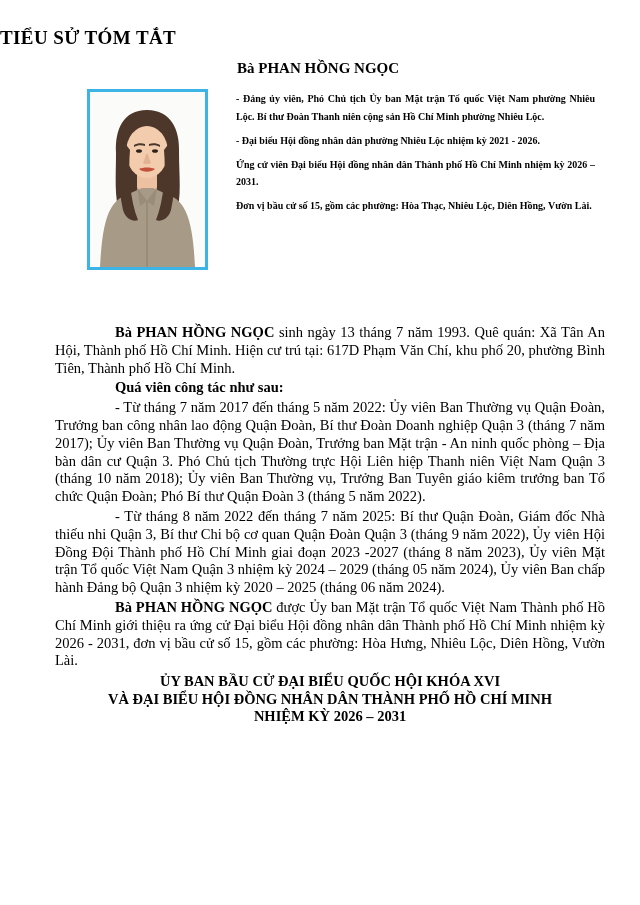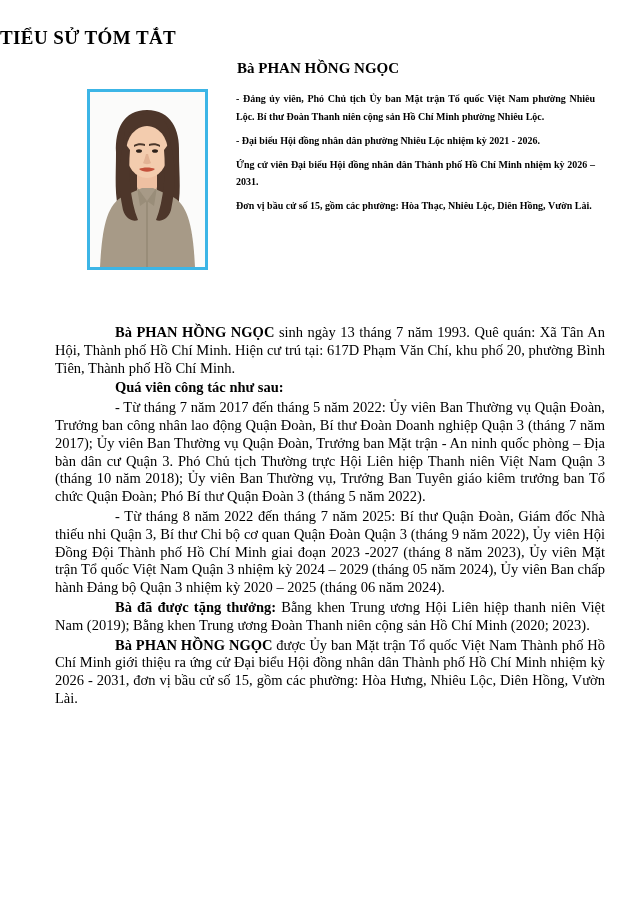--- a/index.html
+++ b/index.html
@@ -91,19 +91,23 @@
   </div>
 
   <div class="body-col">
     <p class="indent"><b>Bà PHAN HỒNG NGỌC</b><span> sinh ngày 13 tháng 7 năm 1993. Quê quán: Xã Tân An Hội, Thành phố Hồ Chí Minh. Hiện cư trú tại: 617D Phạm Văn Chí, khu phố 20, phường Bình Tiên, Thành phố Hồ Chí Minh.</span></p>
 
     <p class="indent career-heading">Quá viên công tác như sau:</p>
 
     <p class="indent">- Từ tháng 7 năm 2017 đến tháng 5 năm 2022: Ủy viên Ban Thường vụ Quận Đoàn, Trưởng ban công nhân lao động Quận Đoàn, Bí thư Đoàn Doanh nghiệp Quận 3 (tháng 7 năm 2017); Ủy viên Ban Thường vụ Quận Đoàn, Trưởng ban Mặt trận - An ninh quốc phòng – Địa bàn dân cư Quận 3. Phó Chủ tịch Thường trực Hội Liên hiệp Thanh niên Việt Nam Quận 3 (tháng 10 năm 2018); Ủy viên Ban Thường vụ, Trưởng Ban Tuyên giáo kiêm trưởng ban Tổ chức Quận Đoàn; Phó Bí thư Quận Đoàn 3 (tháng 5 năm 2022).</p>
     <p class="indent">- Từ tháng 8 năm 2022 đến tháng 7 năm 2025: Bí thư Quận Đoàn, Giám đốc Nhà thiếu nhi Quận 3, Bí thư Chi bộ cơ quan Quận Đoàn Quận 3 (tháng 9 năm 2022), Ủy viên Hội Đồng Đội Thành phố Hồ Chí Minh giai đoạn 2023 -2027 (tháng 8 năm 2023), Ủy viên Mặt trận Tổ quốc Việt Nam Quận 3 nhiệm kỳ 2024 – 2029 (tháng 05 năm 2024), Ủy viên Ban chấp hành Đảng bộ Quận 3 nhiệm kỳ 2020 – 2025 (tháng 06 năm 2024).</p>
 
-    <p class="indent"><b>Bà đã được tặng thưởng:</b><span> Bằng khen Trung ương Hội Liên hiệp thanh niên Việt Nam (2019); Bằng khen Trung ương Đoàn Thanh niên cộng sản Hồ Chí Minh (2020; 2023).</span></p>
 
     <p class="indent"><b>Bà PHAN HỒNG NGỌC</b><span> được Ủy ban Mặt trận Tổ quốc Việt Nam Thành phố Hồ Chí Minh giới thiệu ra ứng cử Đại biểu Hội đồng nhân dân Thành phố Hồ Chí Minh nhiệm kỳ 2026 - 2031, đơn vị bầu cử số 15, gồm các phường: Hòa Hưng, Nhiêu Lộc, Diên Hồng, Vườn Lài.</span></p>
 
+    <div class="footer">
+      <div>ỦY BAN BẦU CỬ ĐẠI BIỂU QUỐC HỘI KHÓA XVI</div>
+      <div>VÀ ĐẠI BIỂU HỘI ĐỒNG NHÂN DÂN THÀNH PHỐ HỒ CHÍ MINH</div>
+      <div>NHIỆM KỲ 2026 – 2031</div>
+    </div>
   </div>
 
 </div>
 
 </body></html>

